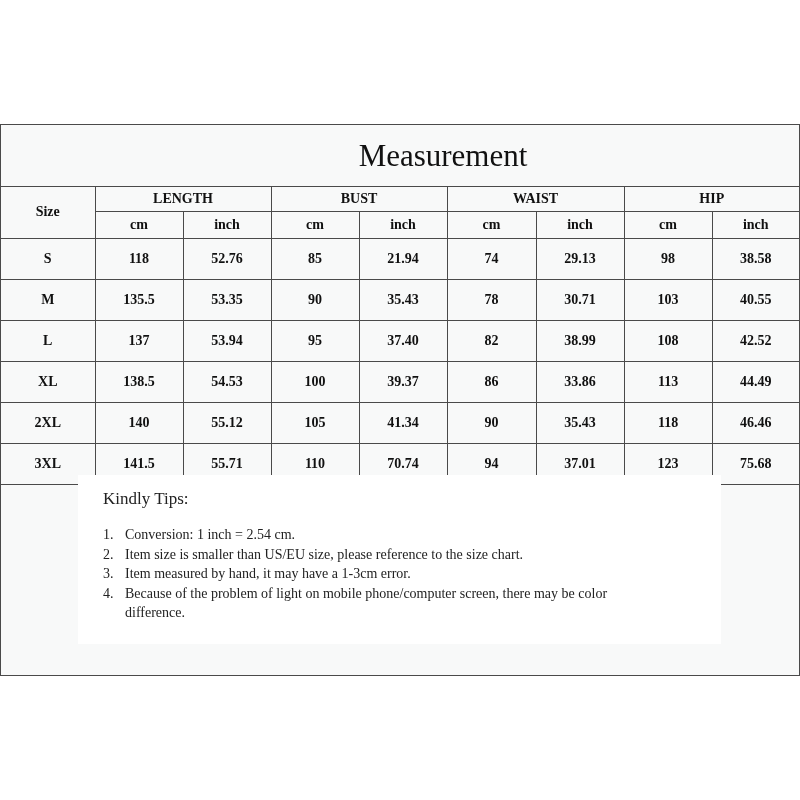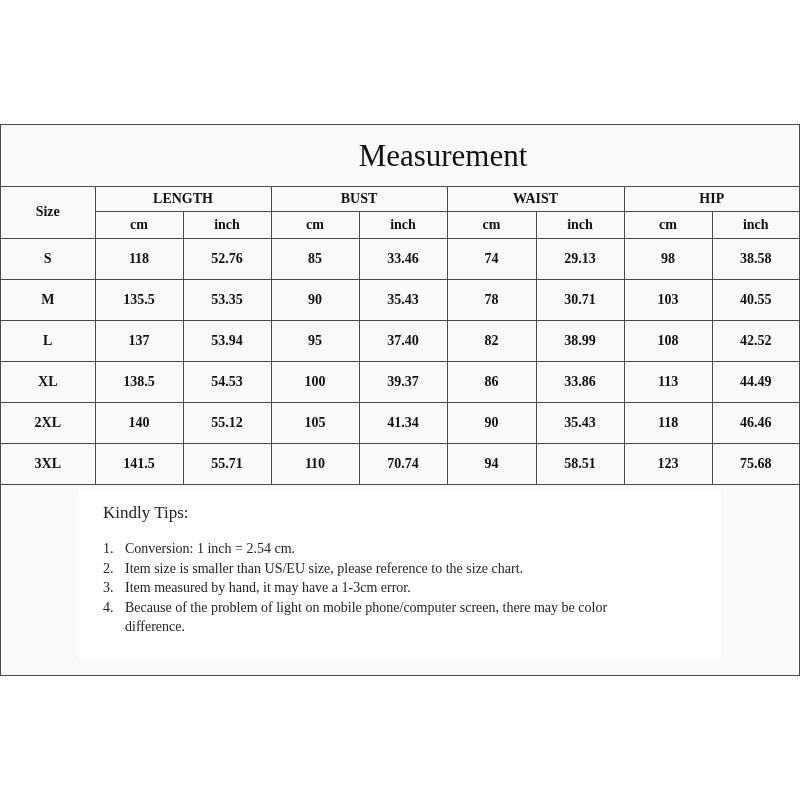--- a/index.html
+++ b/index.html
@@ -26,21 +26,21 @@
     border: 1px solid #4a4a4a; text-align: center; vertical-align: middle;
     font-weight: bold; font-size: 14px; padding: 0;
   }
   table.size-table tr:first-child th { border-top: none; }
   table.size-table tr th:first-child, table.size-table tr td:first-child { border-left: none; }
   table.size-table tr th:last-child, table.size-table tr td:last-child { border-right: none; }
   .hdr1 th { height: 25px; font-size: 14px; }
   .hdr2 th { height: 26px; font-size: 13px; }
   .data-row td { height: 40px; font-size: 14px; }
   .tips {
-    position: absolute; left: 77px; top: 364px; width: 643px; height: 169px;
+    position: absolute; left: 77px; top: 350px; width: 643px; height: 169px;
     background: #ffffff;
   }
   .tips-title {
     position: absolute; left: 25px; top: 14px; font-size: 17px; color: #222;
   }
   .tips-list {
     position: absolute; left: 25px; top: 50px; margin: 0; padding: 0;
     list-style: none; font-size: 14px; color: #222; line-height: 19.5px;
   }
   .tips-list li { display: flex; }
@@ -81,21 +81,21 @@
       <th>cm</th>
       <th>inch</th>
       <th>cm</th>
       <th>inch</th>
     </tr>
     <tr class="data-row">
       <td>S</td>
       <td>118</td>
       <td>52.76</td>
       <td>85</td>
-      <td>33.46</td>
+      <td>21.94</td>
       <td>74</td>
       <td>29.13</td>
       <td>98</td>
       <td>38.58</td>
     </tr>
     <tr class="data-row">
       <td>M</td>
       <td>135.5</td>
       <td>53.35</td>
       <td>90</td>
@@ -138,21 +138,21 @@
       <td>118</td>
       <td>46.46</td>
     </tr>
     <tr class="data-row">
       <td>3XL</td>
       <td>141.5</td>
       <td>55.71</td>
       <td>110</td>
       <td>70.74</td>
       <td>94</td>
-      <td>58.51</td>
+      <td>37.01</td>
       <td>123</td>
       <td>75.68</td>
     </tr>
   </tbody>
     </table>
 
   <div class="tips">
     <div class="tips-title">Kindly Tips:</div>
     <ul class="tips-list">
       <li>

